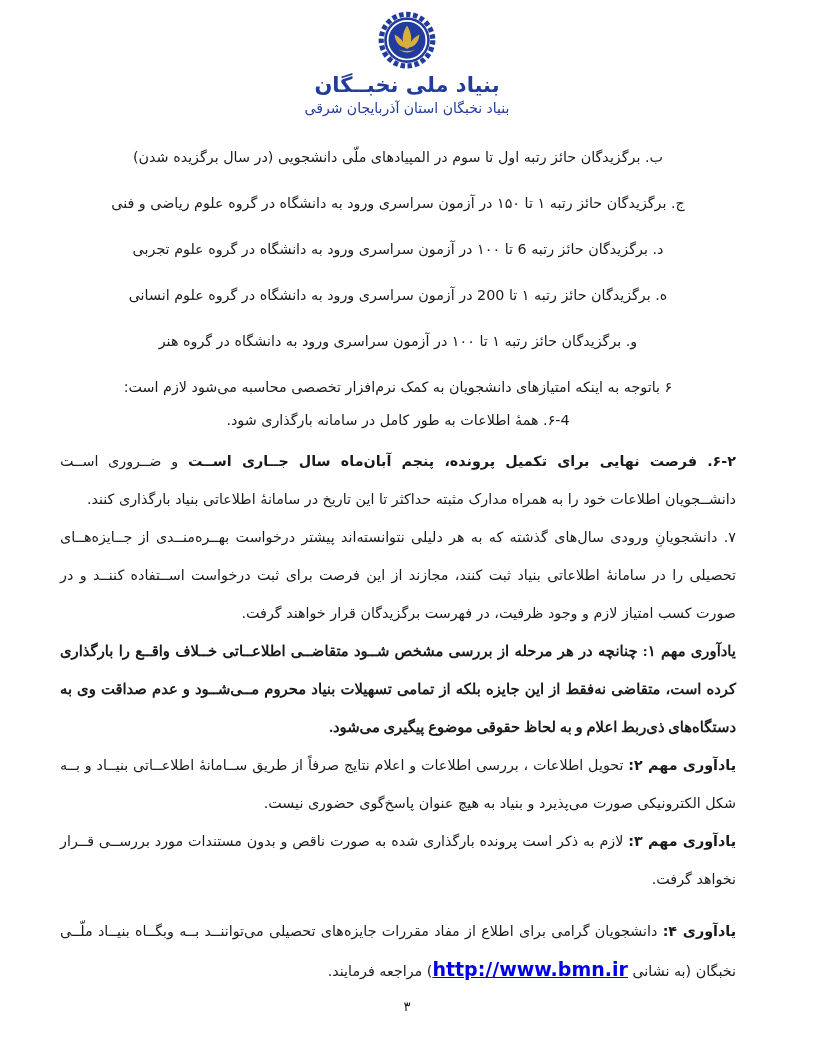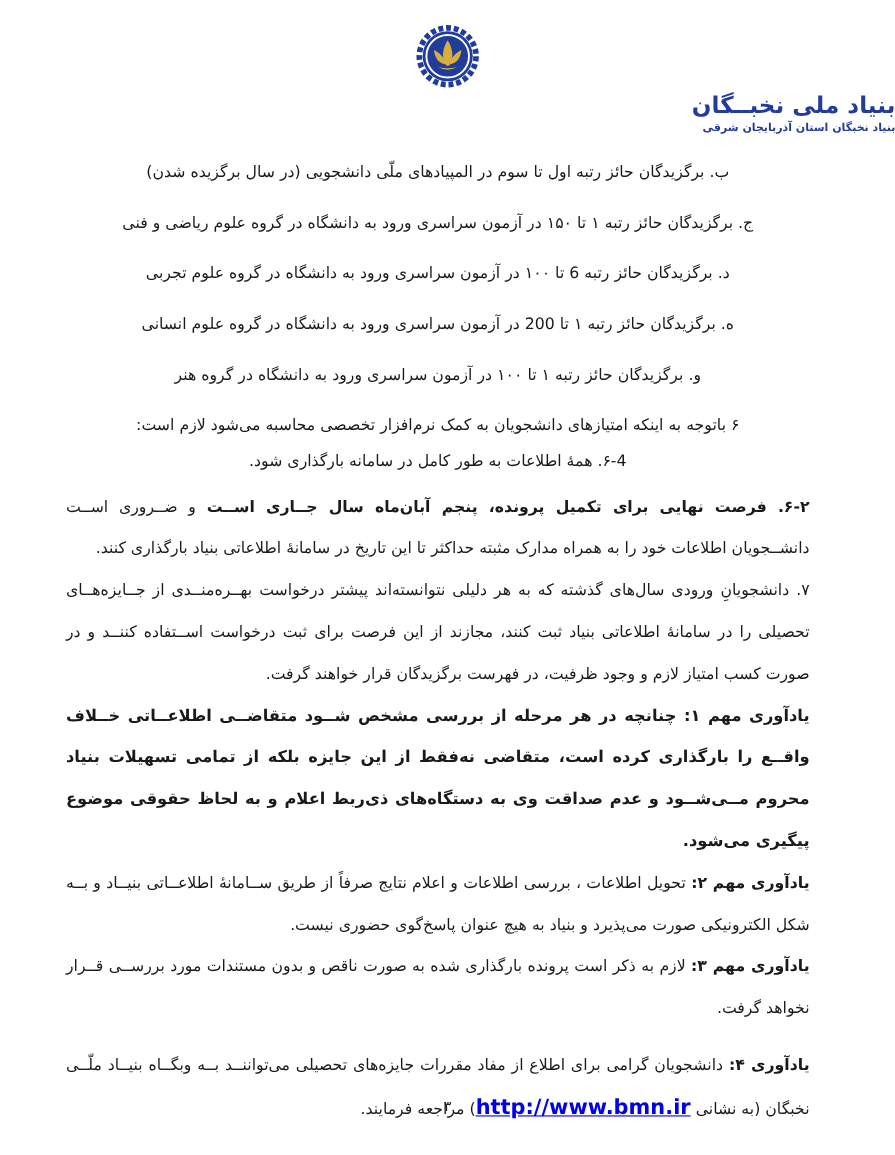--- a/index.html
+++ b/index.html
@@ -7,43 +7,44 @@
     position:relative;
     width:814px;height:1050px;
     background:var(--page-bg,#ffffff);
     font-family:"DejaVu Sans",sans-serif;
     direction:rtl;
     overflow:hidden;
     color:var(--text-color,#1a1a1a);
     margin:0 auto;
   }
   .letterhead{
-    position:absolute;top:21px;left:0;right:0;
+    position:absolute;top:10px;left:0;right:0;
+    text-align:center;
   }
   .emblem{display:block;margin:0 auto;width:86px;height:62px;}
   .org-name{
     font-size:21px;font-weight:bold;
     color:var(--logo-blue,#223c9c);
     margin-top:1px;letter-spacing:.5px;
   }
   .branch-name{
-    font-size:10px;font-weight:bold;
+    font-size:14px;font-weight:normal;
     color:var(--logo-blue,#223c9c);
     margin-top:3px;
   }
   .content{
     position:absolute;top:146px;right:78px;left:60px;
     font-size:14.3px;
     text-align:justify;
   }
   p{margin:0;}
   .list{line-height:22px;margin-bottom:24px;text-align:center;}
   .line{line-height:22px;margin-bottom:11px;text-align:center;}
   .para{line-height:38px;}
-  .para.allbold{font-weight:bold;font-size:14.8px;}
+  .para.allbold{font-weight:bold;font-size:14.8px;font-family:Liberation Serif, serif;}
   .reminder4{margin-top:14px;}
   b.lbl{font-weight:bold;}
   .link{
     color:var(--link-blue,#0000ee);
     font-weight:bold;
     font-size:19px;
     text-decoration:underline;
     unicode-bidi:embed;
   }
   .page-number{

